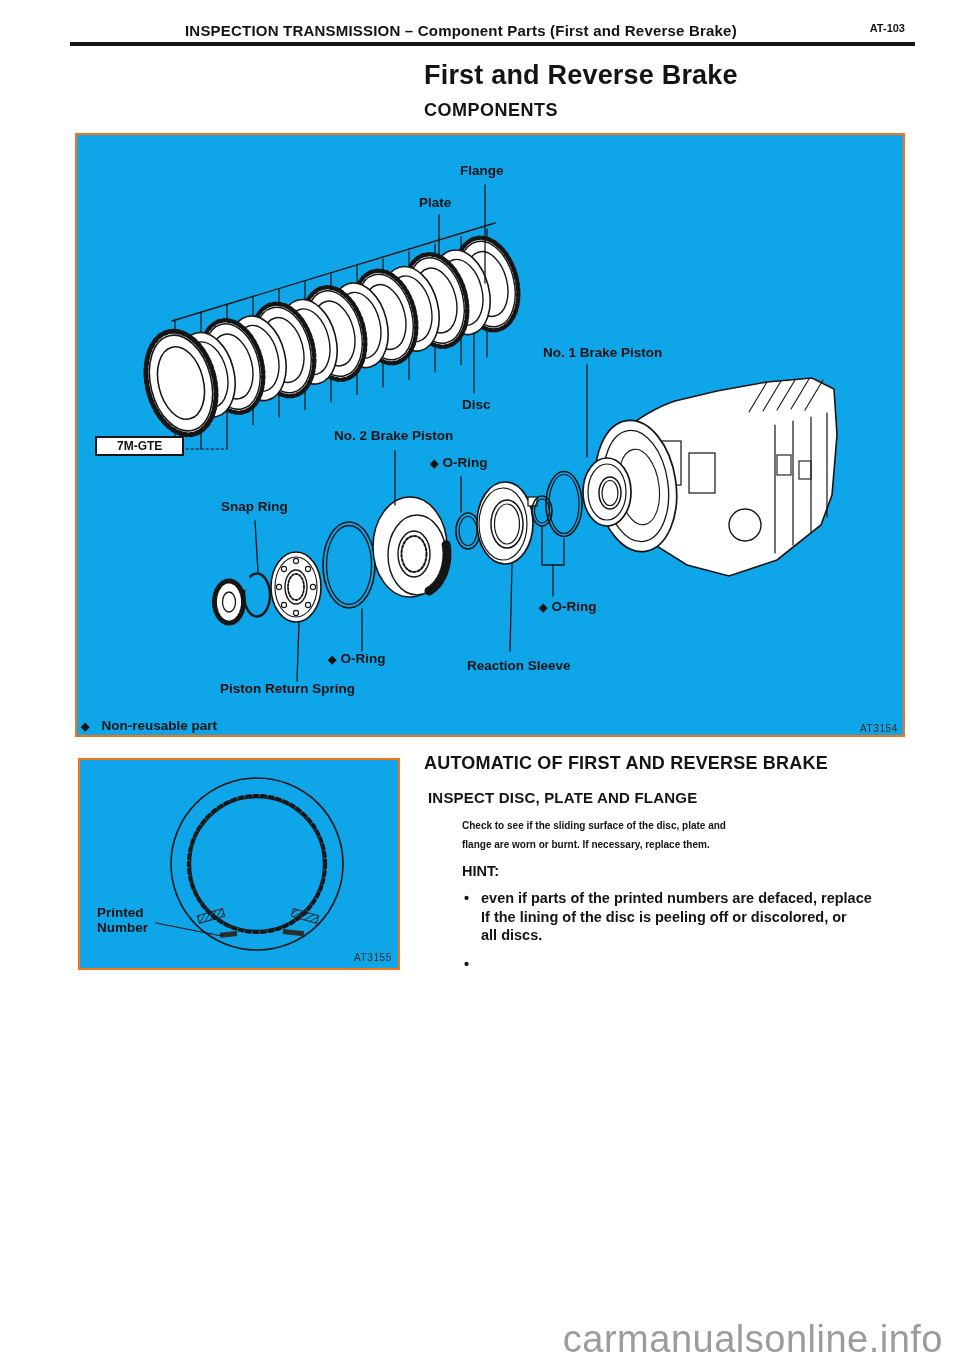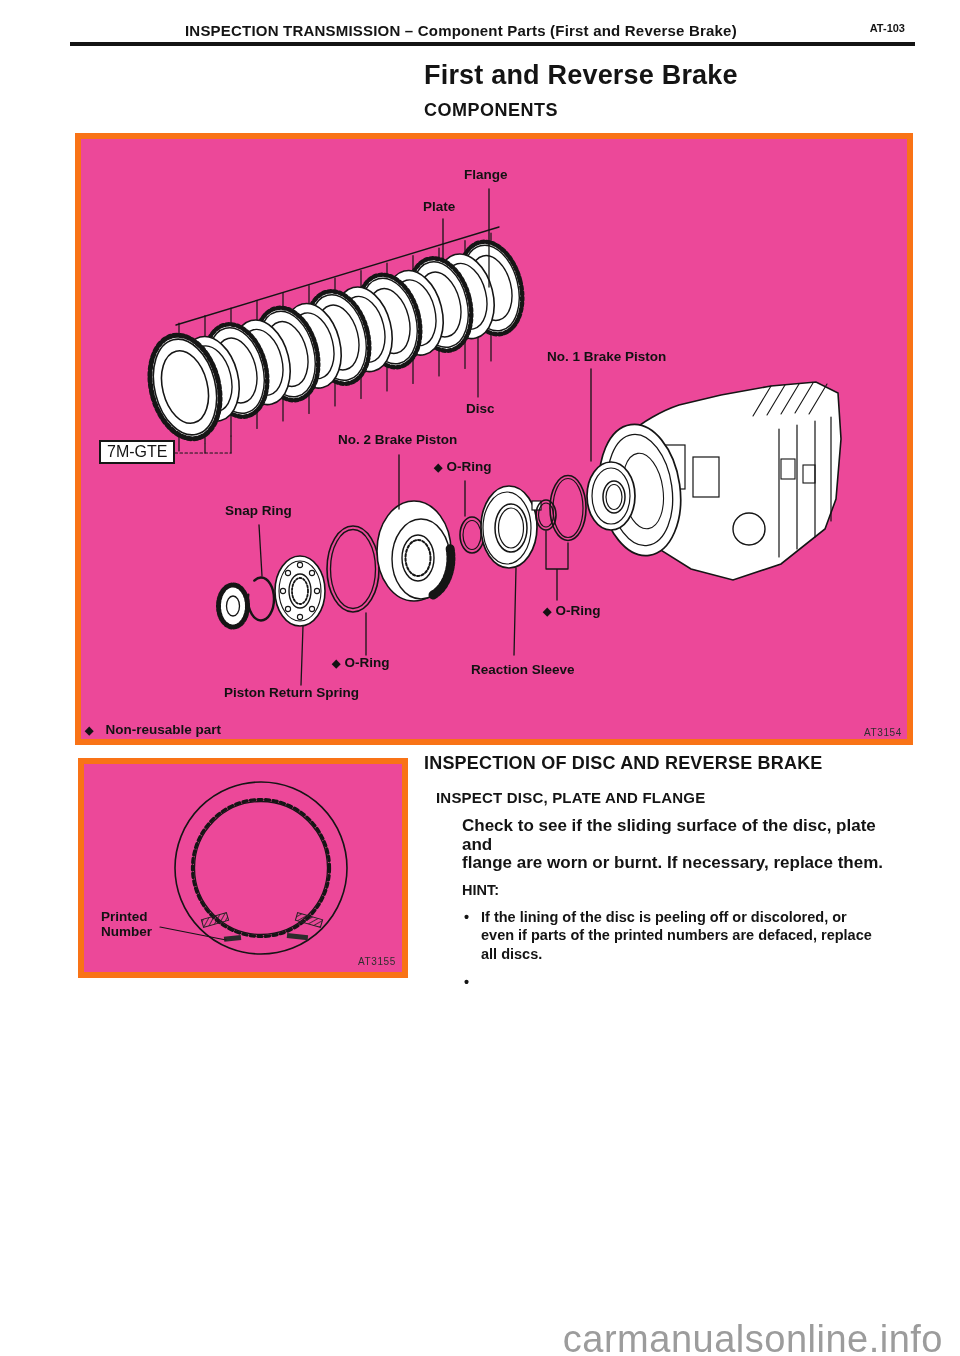--- a/index.html
+++ b/index.html
@@ -9,38 +9,38 @@
   
   .hdr-main{position:absolute;left:185px;top:22px;font-size:15px;font-weight:700;letter-spacing:.2px;white-space:nowrap}
   .hdr-code{position:absolute;top:22px;right:55px;font-size:11px;font-weight:700}
   .hdr-rule{position:absolute;left:70px;top:42px;width:845px;height:4px;background:#141414}
 
   
   .title{position:absolute;left:424px;top:60px;font-size:27px;font-weight:700;letter-spacing:.2px}
   .subtitle{position:absolute;left:424px;top:100px;font-size:18px;font-weight:700;letter-spacing:.5px}
 
   
-  .figbox{position:absolute;border:6px solid #f97316;background:#ec4899}
+  .figbox{position:absolute;border:2px solid #f97316;background:#0ea5e9}
   #fig1{left:75px;top:133px;width:826px;height:600px}
   #fig2{left:78px;top:758px;width:318px;height:208px}
   .figbox svg{position:absolute;left:0;top:0}
 
   
   .lbl{position:absolute;font-size:13.5px;font-weight:700;white-space:nowrap;color:#121212;line-height:14px}
   .dia{font-size:11px;margin-right:4px}
-  .badge{position:absolute;border:2px solid #161616;padding:1px 6px;font-size:16px;font-weight:400;background:#fff}
+  .badge{position:absolute;border:2px solid #161616;padding:1px 20px;font-size:12px;font-weight:700;background:#fff}
   .figcode{position:absolute;font-size:10px;letter-spacing:.6px;color:#2e2e2e;font-weight:400}
   .note{position:absolute;font-size:13.5px;font-weight:700;white-space:nowrap}
   .lblwrap{white-space:normal;width:60px;line-height:15px}
 
   
   .rightcol{position:absolute;left:424px;top:753px;width:486px}
   .insp-h1{font-size:18px;font-weight:700;letter-spacing:.2px;margin:0;white-space:nowrap}
-  .insp-h2{font-size:15px;font-weight:700;margin:15px 12px 0;letter-spacing:.2px}
-  .body-ind{margin:11px 0 4px 38px;font-size:17px;font-weight:700;line-height:18.5px}
+  .insp-h2{font-size:15px;font-weight:700;margin:15px 4px 0;letter-spacing:.2px}
+  .body-ind{margin:11px 0 4px 38px;font-size:10px;font-weight:700;line-height:18.5px}
   .hint{margin:9px 0 0 38px;font-size:14.5px;font-weight:700}
   .hints{margin:7px 0 0 40px;padding:0;list-style:none}
   .hints li{display:flex;margin-top:10px;font-size:14.5px;font-weight:700;line-height:18.5px}
   .bullet{width:17px;flex:none}
   .ln{display:block}
 
   .watermark{position:absolute;right:17px;top:1318px;font-size:38px;color:#9c9c9c;letter-spacing:.5px}
 </style>
 </head>
 <body>
@@ -228,36 +228,36 @@
         <pattern id="h2" width="4" height="4" patternUnits="userSpaceOnUse" patternTransform="rotate(45)">
           <line x1="0" y1="0" x2="0" y2="4" stroke="#222" stroke-width="1.6"></line>
         </pattern>
       </defs>
     </svg>
     <span class="lbl lblwrap" style="left:17px;top:145px">Printed Number</span>
     <span class="figcode" style="left:274px;top:192px">AT3155</span>
   </div>
 
   <div class="rightcol">
-    <h1 class="insp-h1">INSPECTION OF DISC AND REVERSE BRAKE</h1>
+    <h1 class="insp-h1">AUTOMATIC OF FIRST AND REVERSE BRAKE</h1>
     <h2 class="insp-h2">INSPECT DISC, PLATE AND FLANGE</h2>
 
     <div class="body-ind">
       <span class="ln">Check to see if the sliding surface of the disc, plate and</span>
       <span class="ln">flange are worn or burnt. If necessary, replace them.</span>
     </div>
 
     <div class="hint">HINT:</div>
 
     <ul class="hints">
       <li>
         <span class="bullet">•</span>
         <span>
+          <span class="ln">even if parts of the printed numbers are defaced, replace</span>
           <span class="ln">If the lining of the disc is peeling off or discolored, or</span>
-          <span class="ln">even if parts of the printed numbers are defaced, replace</span>
           <span class="ln">all discs.</span>
         </span>
       </li>
       <li>
         <span class="bullet">•</span>
       </li>
     </ul>
   </div>
 
   <div class="watermark">carmanualsonline.info</div>

